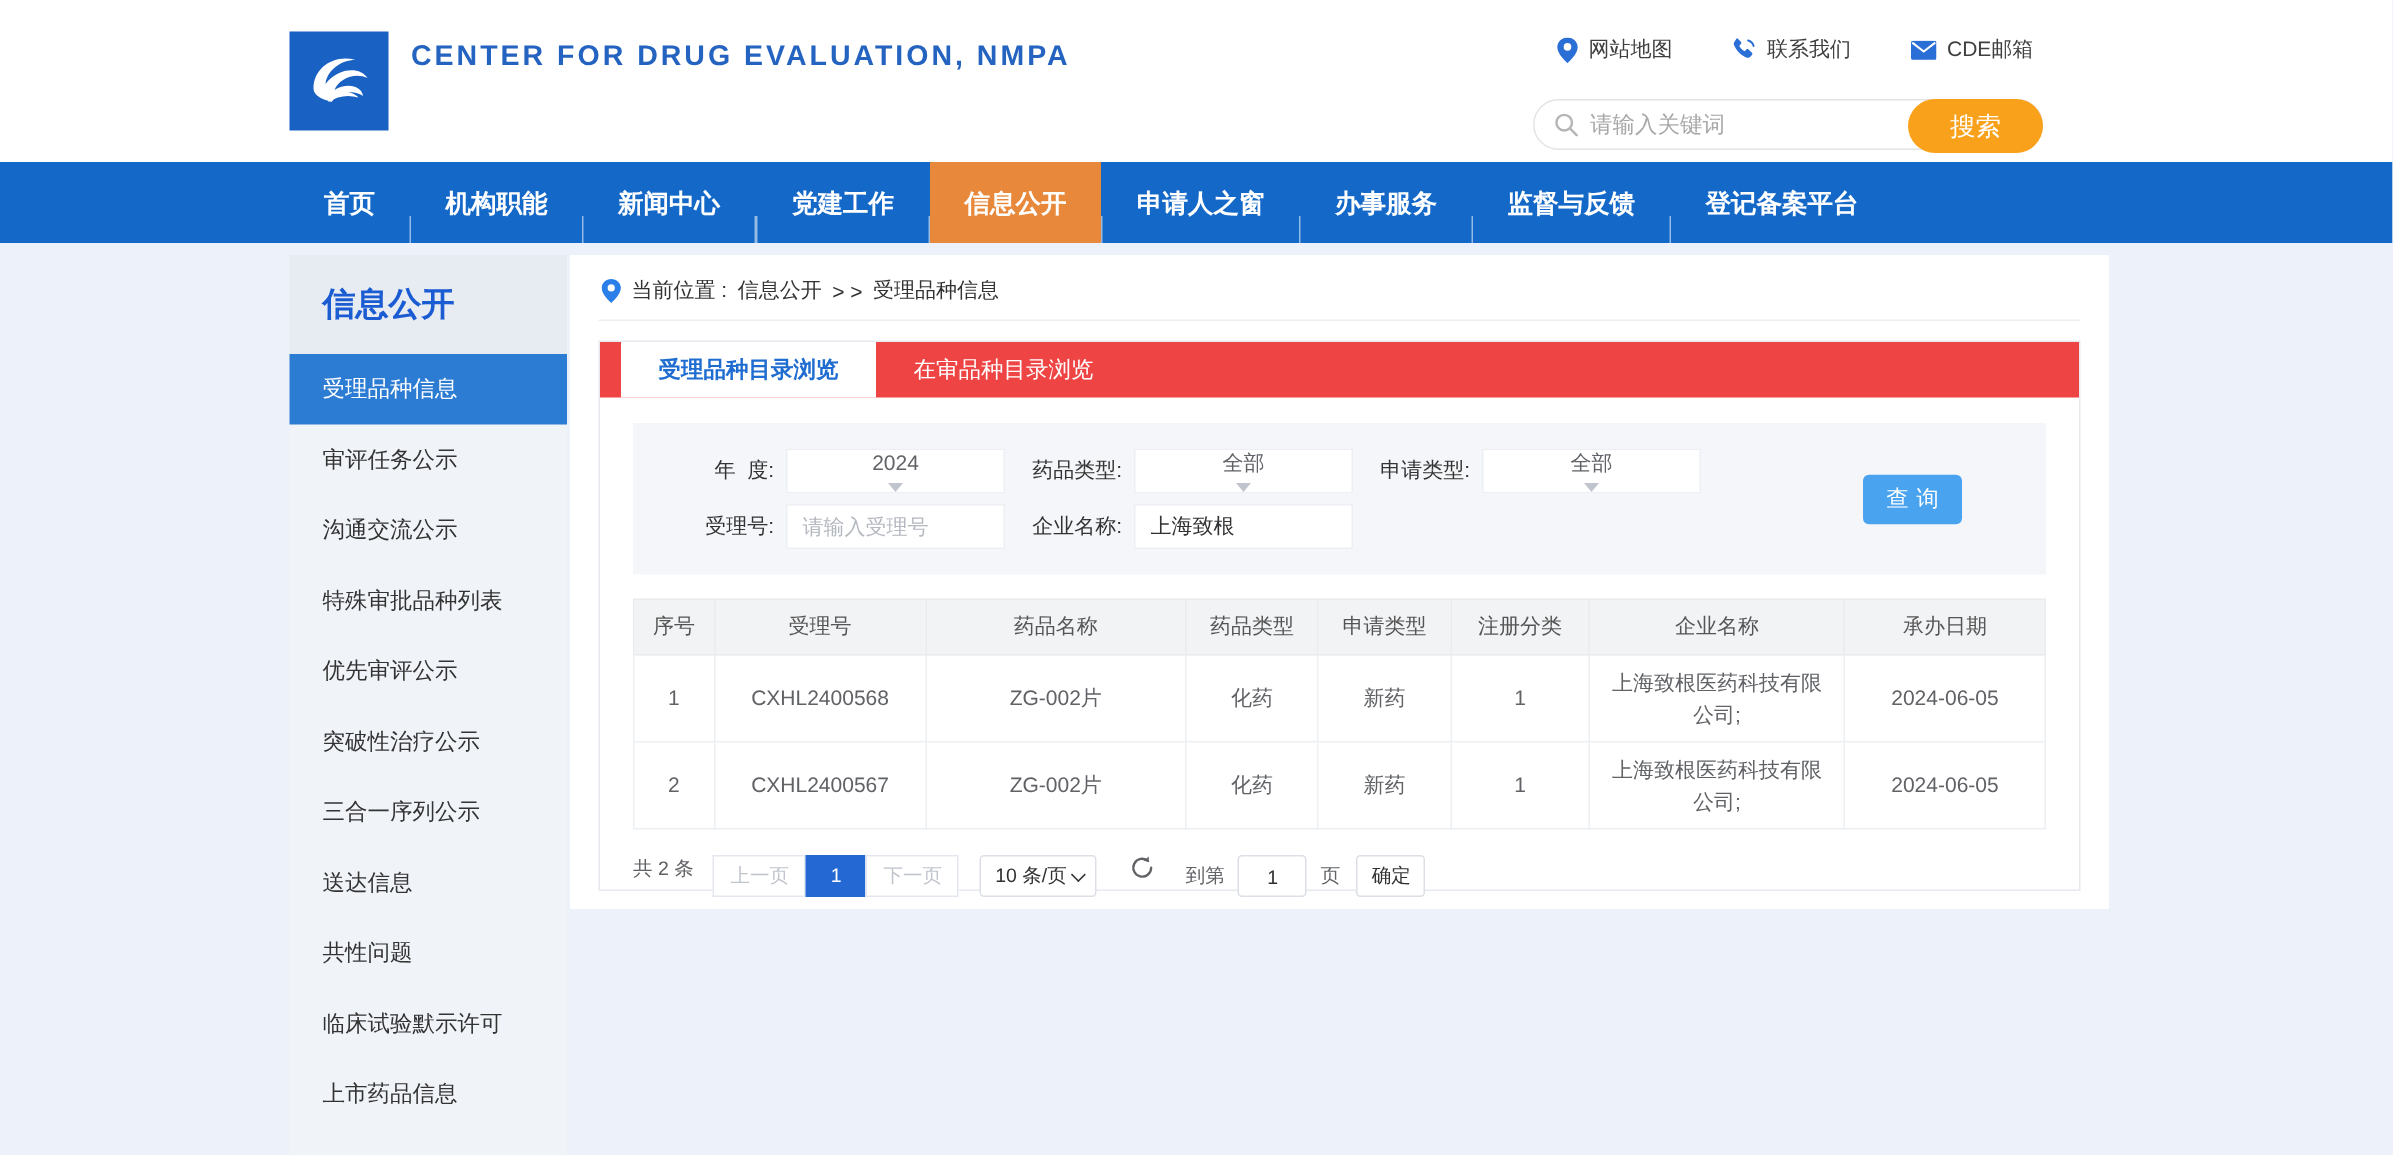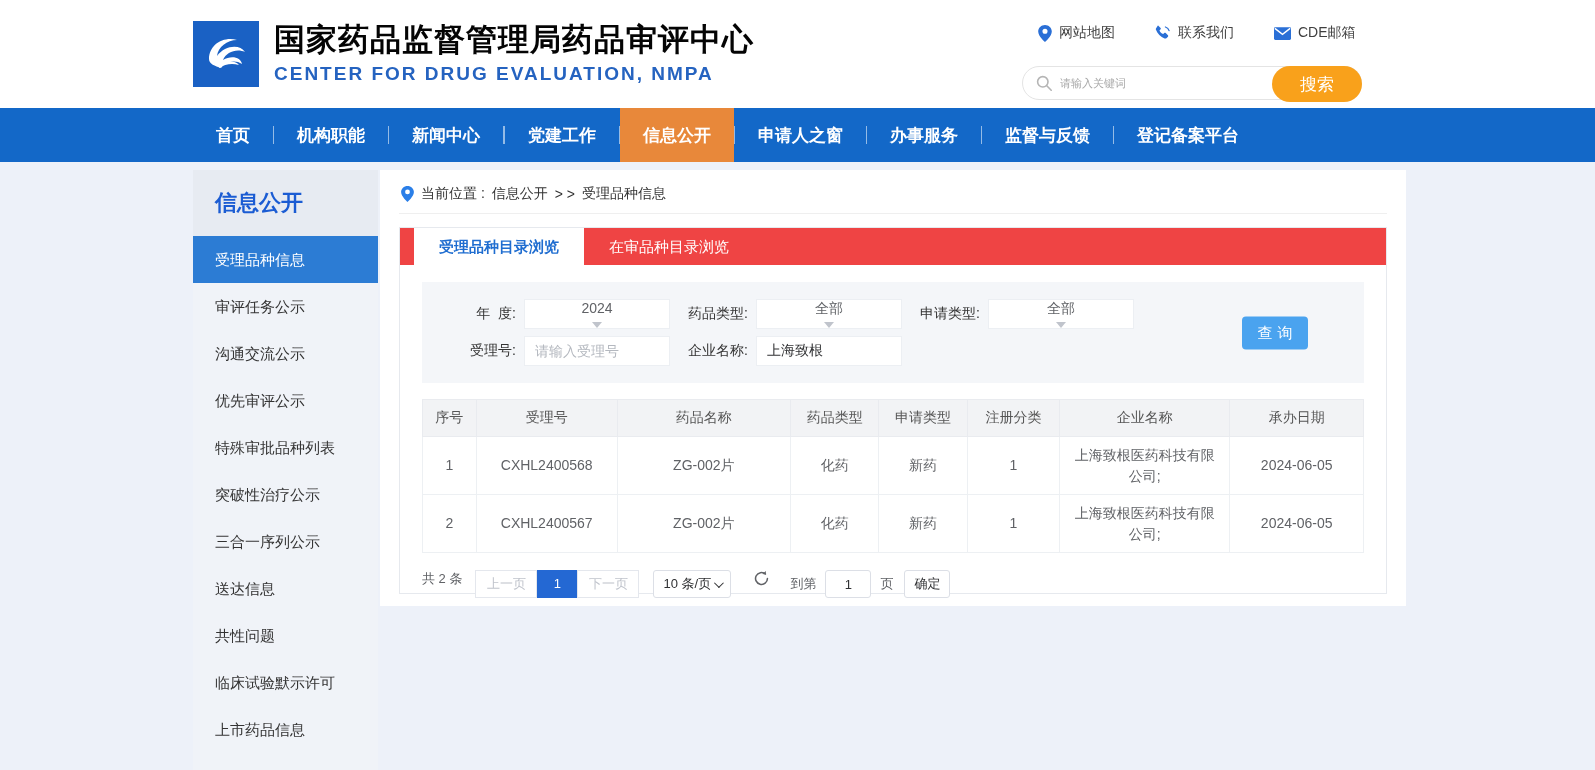--- a/index.html
+++ b/index.html
@@ -16,27 +16,27 @@
   .logo { position:absolute; left:193px; top:21px; width:66px; height:66px; background:#1a61c4; display:flex; align-items:center; justify-content:center; }
   .brand { position:absolute; left:274px; top:22px; }
   .brand-title { font-size:31px; font-weight:bold; color:#040404; letter-spacing:1px; line-height:1.15; }
   .brand-sub { margin-top:5px; font-size:19px; font-weight:bold; color:#2563c0; letter-spacing:2px; }
 
   .quick-links { position:absolute; left:1038px; top:24px; display:flex; gap:40px; }
   .quick-link { display:flex; align-items:center; gap:7px; font-size:14px; color:#3f3f3f; cursor:pointer; }
   .quick-link svg { display:block; }
 
   .search-bar { position:absolute; left:1022px; top:66px; width:340px; height:34px; border:1px solid #e4e4e4; border-radius:17px; background:#fff; display:flex; align-items:center; padding-left:13px; }
-  .search-bar input { border:none; outline:none; flex:1; font-size:11px; color:#333; background:transparent; margin-left:8px; font-family:"Liberation Sans", sans-serif; }
+  .search-bar input { border:none; outline:none; flex:1; font-size:15px; color:#333; background:transparent; margin-left:8px; font-family:"Liberation Sans", sans-serif; }
   .search-bar input::placeholder { color:#a8a8a8; }
   .search-btn { position:absolute; right:-1px; top:-1px; width:90px; height:36px; border:none; border-radius:18px; background:#f9a11b; color:#fff; font-size:17px; cursor:pointer; font-family:"Liberation Sans", sans-serif; }
 
   
   .nav { position:absolute; top:108px; left:0; width:1595px; height:54px; background:#1368c8; }
-  .nav-inner { margin-left:193px; height:100%; display:flex; align-items:center; }
+  .nav-inner { margin-left:193px; height:100%; display:flex; align-items:flex-end; }
   .nav-item { height:100%; display:flex; align-items:center; padding:0 23px; color:#fff; font-size:17px; font-weight:bold; cursor:pointer; white-space:nowrap; }
   .nav-item.active { background:#e8883a; }
   .nav-sep { width:1px; height:18px; background:rgba(255,255,255,.55); }
 
   
   .sidebar { position:absolute; left:193px; top:170px; width:185px; height:600px; background:#f0f3f8; }
   .side-title { height:66px; line-height:66px; padding-left:22px; background:#e7ebf2; font-size:22px; font-weight:bold; color:#1b5cd3; }
   .side-item { height:47px; line-height:47px; padding-left:22px; font-size:15px; color:#333; cursor:pointer; }
   .side-item.selected { background:#2c7cd4; color:#fff; }
 
@@ -83,21 +83,20 @@
 <body>
 
 <div class="header">
   <div class="logo">
     <svg width="54" height="54" viewBox="0 0 54 54">
       <path d="M10 32 C10 18 24 9 38 13 C28 13 19 20 18 29 C26 18 41 17 46 25 C38 21 27 25 24 33 C32 28 42 30 43 37 C36 32 26 35 22 41 C16 39 10 37 10 32 Z" fill="#ffffff"></path>
       <path d="M20 38 C26 33 36 33 40 38 C33 36 26 37 20 41 Z" fill="#ffffff"></path>
     </svg>
   </div>
   <div class="brand">
-    <div class="brand-title">国家药品监督管理局药品审评中心</div>
     <div class="brand-sub">CENTER FOR DRUG EVALUATION, NMPA</div>
   </div>
 
   <div class="quick-links">
     <div class="quick-link">
       <svg width="14" height="17" viewBox="0 0 16 20">
         <path d="M8 0C3.6 0 0 3.4 0 7.6 0 13.2 8 20 8 20s8-6.8 8-12.4C16 3.4 12.4 0 8 0zm0 10.4a3 3 0 1 1 0-6 3 3 0 0 1 0 6z" fill="#2a6fd6"></path>
       </svg>
       <span>网站地图</span>
     </div>
@@ -148,22 +147,22 @@
     <span class="nav-sep"></span>
     <div class="nav-item">登记备案平台</div>
   </div>
 </div>
 
 <div class="sidebar">
   <div class="side-title">信息公开</div>
   <div class="side-item selected">受理品种信息</div>
   <div class="side-item">审评任务公示</div>
   <div class="side-item">沟通交流公示</div>
+  <div class="side-item">特殊审批品种列表</div>
   <div class="side-item">优先审评公示</div>
-  <div class="side-item">特殊审批品种列表</div>
   <div class="side-item">突破性治疗公示</div>
   <div class="side-item">三合一序列公示</div>
   <div class="side-item">送达信息</div>
   <div class="side-item">共性问题</div>
   <div class="side-item">临床试验默示许可</div>
   <div class="side-item">上市药品信息</div>
 </div>
 
 <div class="main">
 

